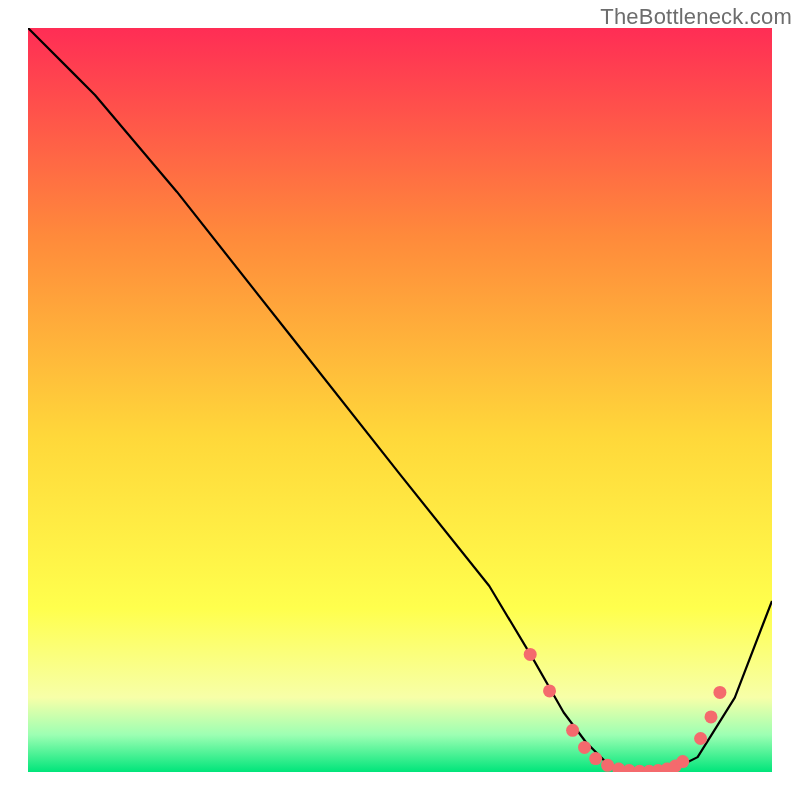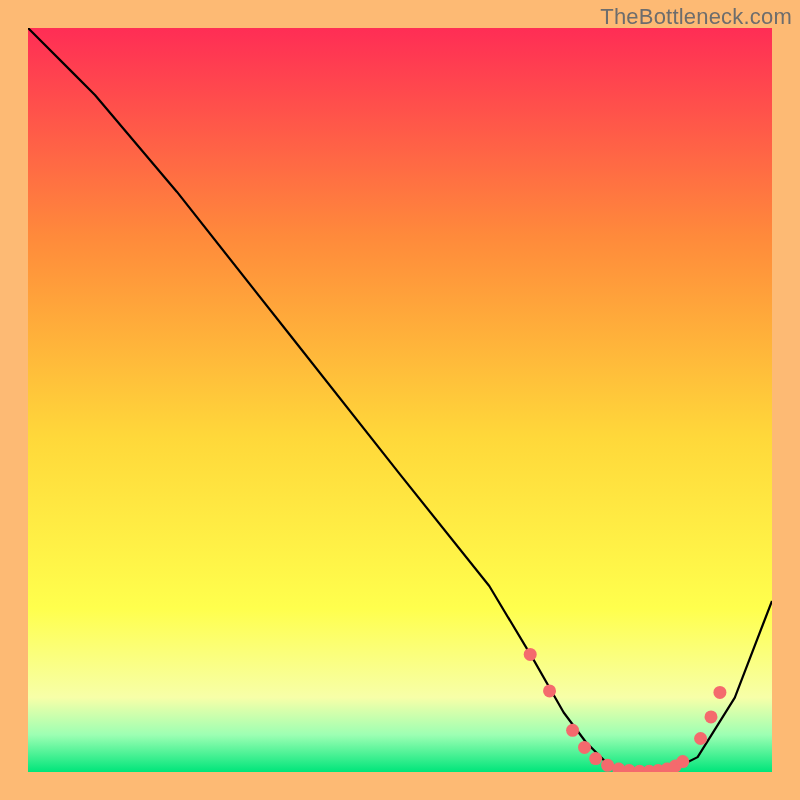--- a/index.html
+++ b/index.html
@@ -8,21 +8,21 @@
     width: 800px;
     height: 800px;
     background: #000;
     overflow: hidden;
     font-family: Arial, Helvetica, sans-serif;
   }
   .frame {
     position: relative;
     width: 800px;
     height: 800px;
-    background: #fdba74;
+    background: #ffffff;
   }
   .watermark {
     position: absolute;
     top: 4px;
     right: 8px;
     color: #6d6d6d;
     font-size: 22px;
     font-weight: 500;
     letter-spacing: 0.2px;
     z-index: 50;

